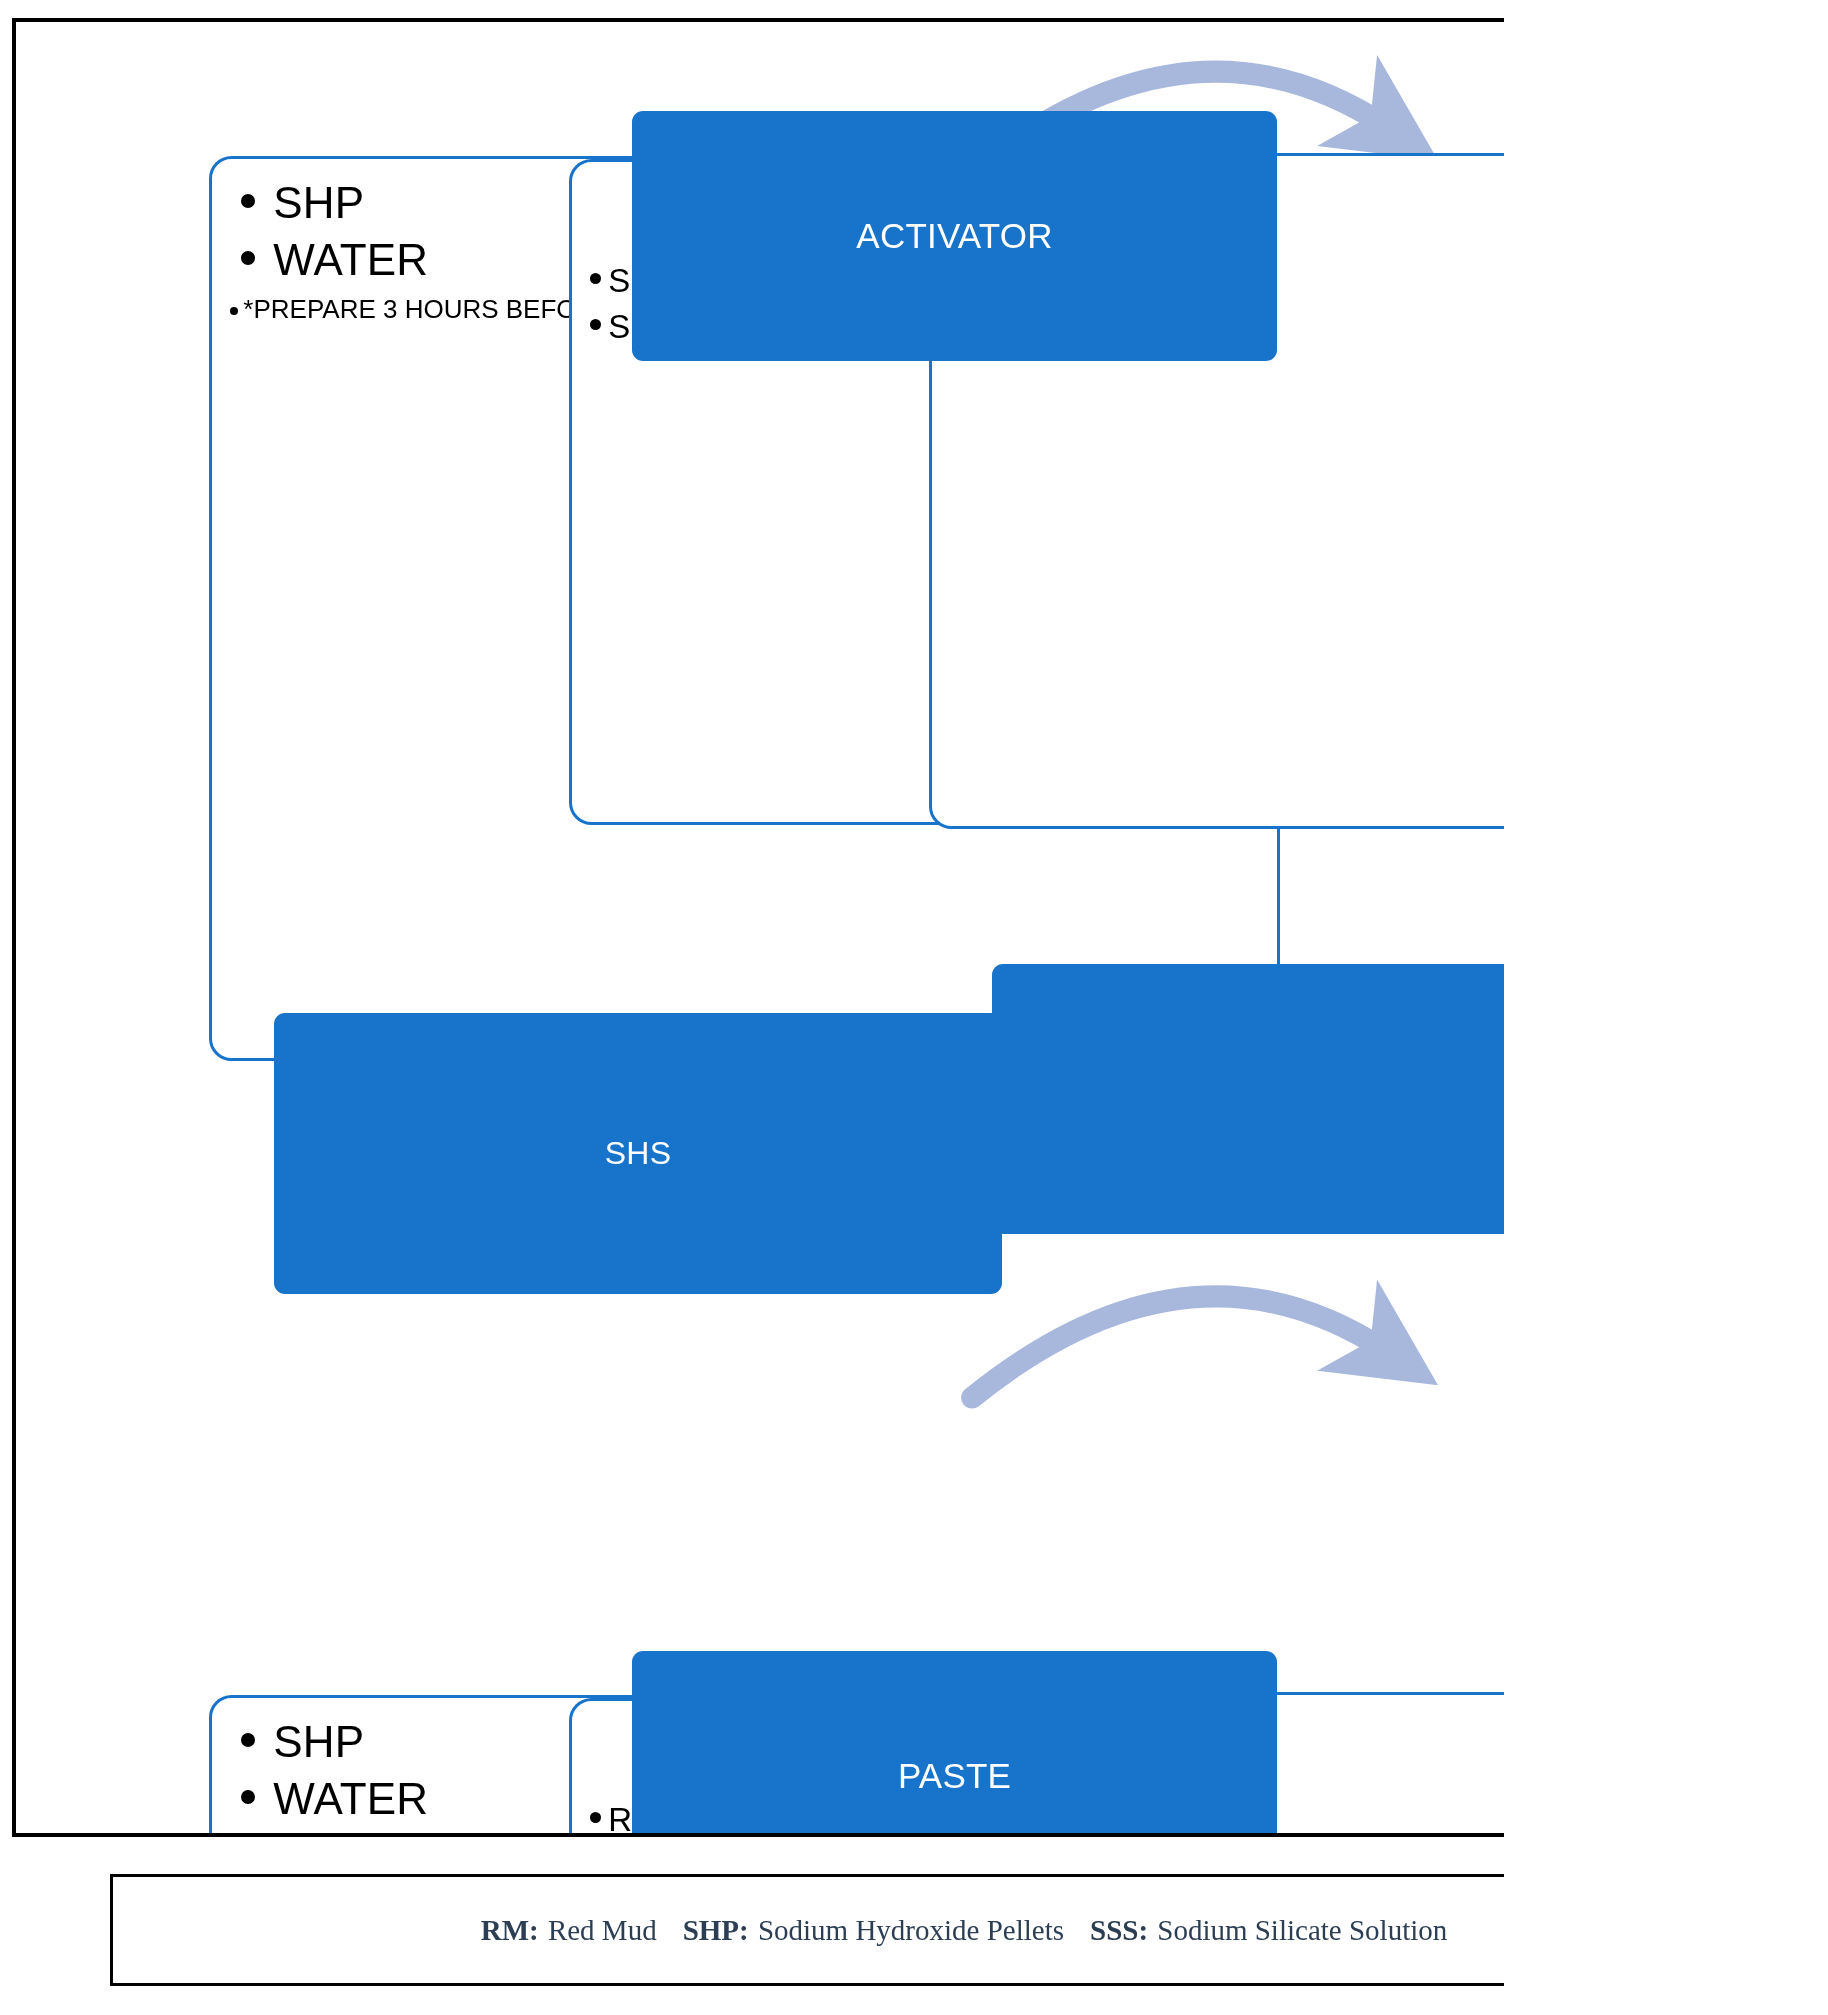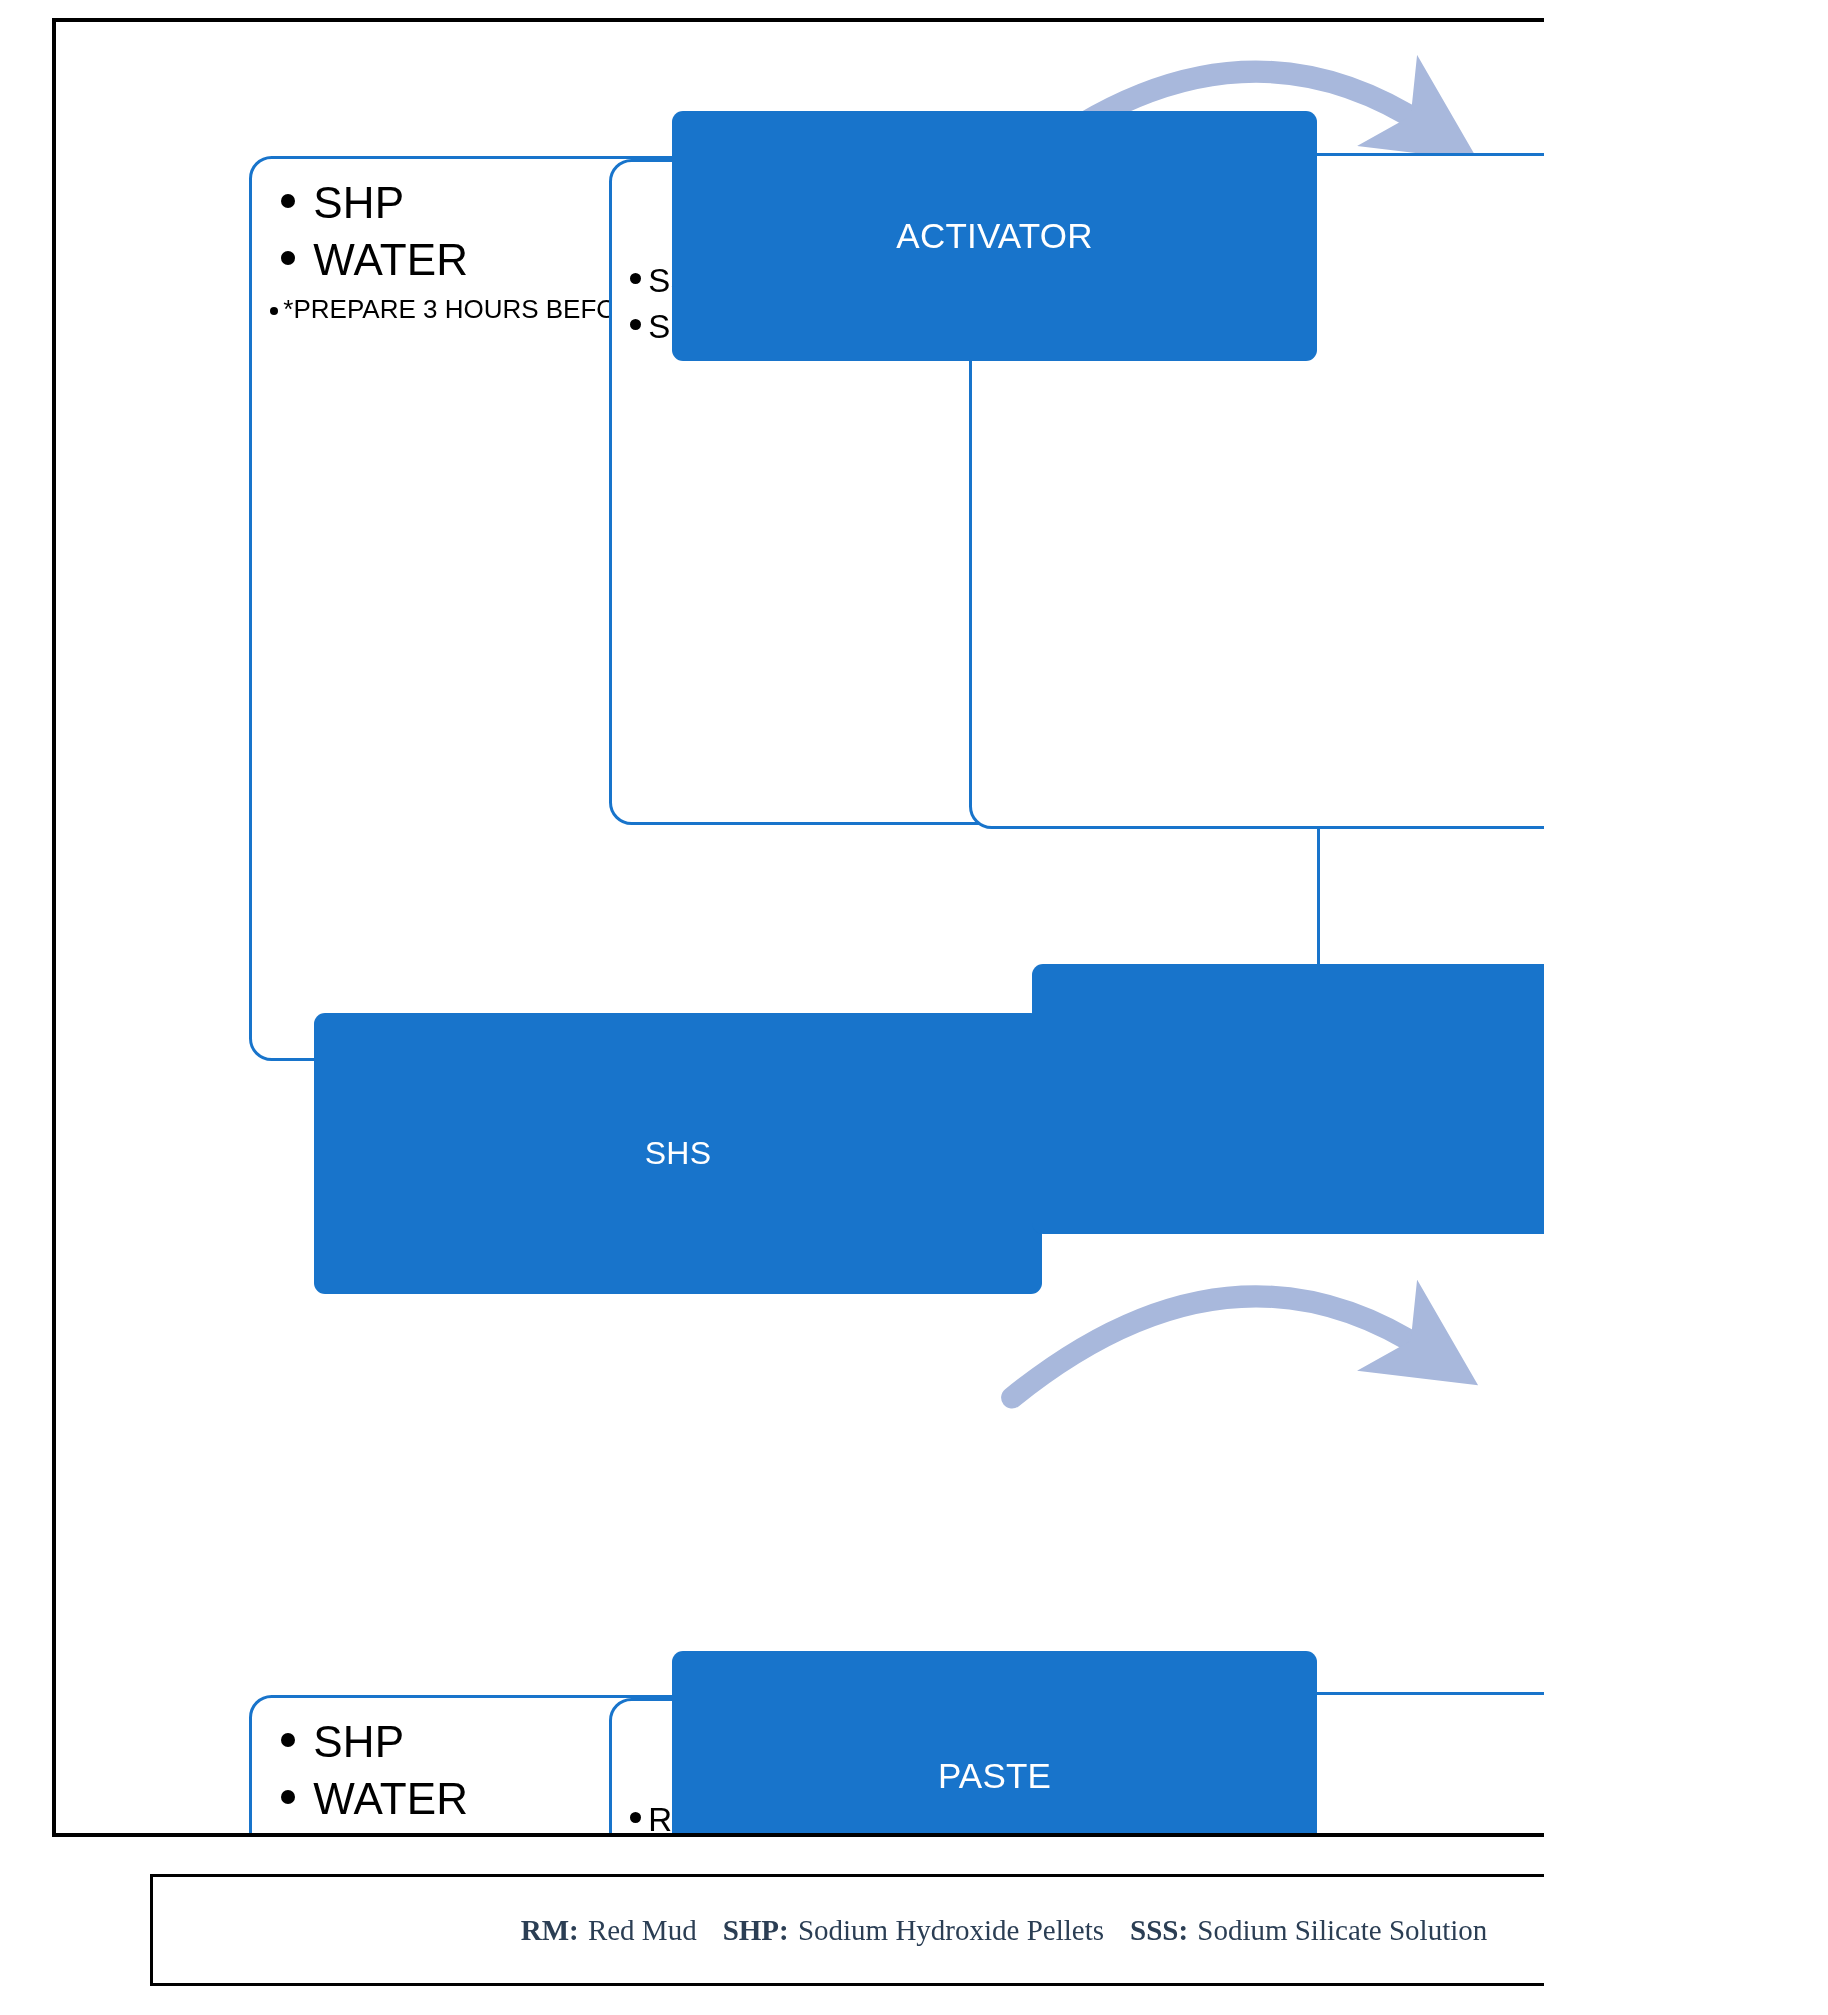--- a/index.html
+++ b/index.html
@@ -1,17 +1,17 @@
 <!DOCTYPE html>
 <html style="font-size:6.7px"><head>
 <meta charset="utf-8">
 <style>
   html,body{margin:0;padding:0;background:#ffffff;}
   body{font-family:"Liberation Sans",sans-serif;}
-  #page{position:relative;width:1504px;height:2015px;background:#fff;overflow:hidden;margin-left:40px;}
+  #page{position:relative;width:1504px;height:2015px;background:#fff;overflow:hidden;}
 
   
   #diagram-frame{
     position:absolute;left:12px;top:17.6px;width:1803px;height:1819px;
     border:4.6px solid #000;box-sizing:border-box;background:#fff;overflow:hidden;
   }
 
   
   .card{
     position:absolute;background:#fff;border:3.8px solid #1874CB;border-radius:22.6px;

